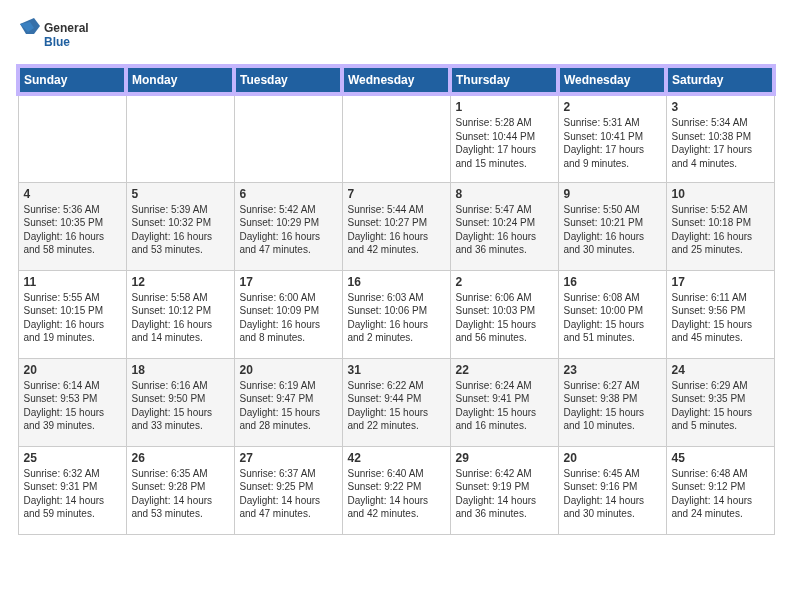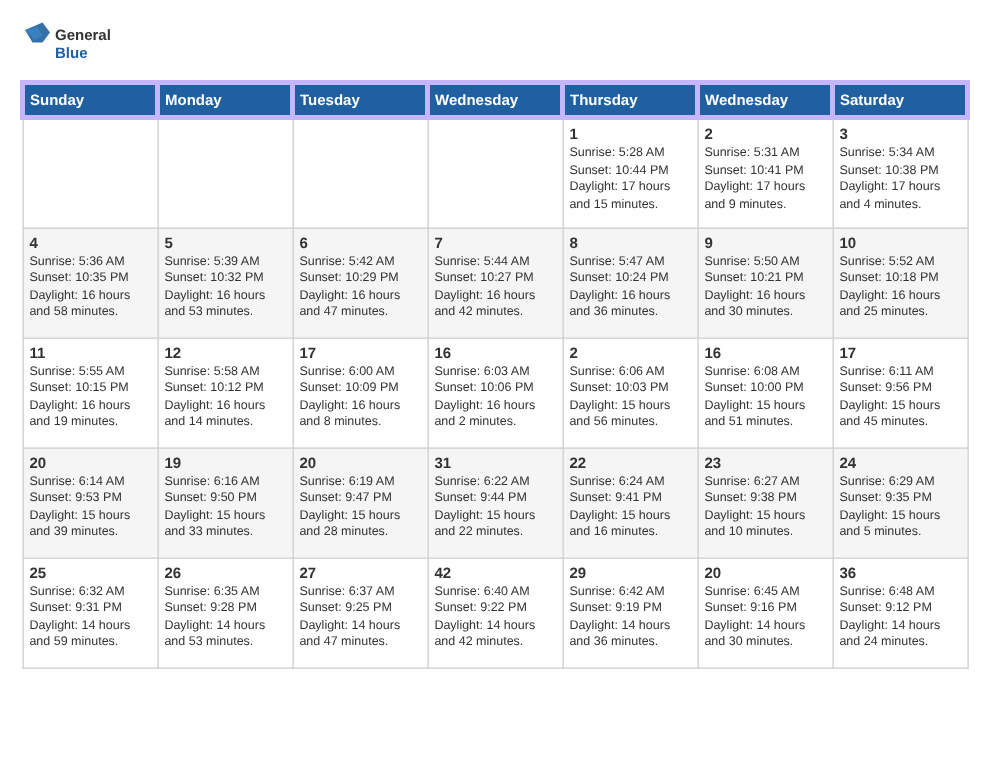--- a/index.html
+++ b/index.html
@@ -180,21 +180,21 @@
           <div class="day-number">17</div>
           <div class="day-info">Sunrise: 6:11 AM<br>Sunset: 9:56 PM<br>Daylight: 15 hours<br>and 45 minutes.</div>
         </td>
       </tr>
       <tr>
         <td>
           <div class="day-number">20</div>
           <div class="day-info">Sunrise: 6:14 AM<br>Sunset: 9:53 PM<br>Daylight: 15 hours<br>and 39 minutes.</div>
         </td>
         <td>
-          <div class="day-number">19</div>
+          <div class="day-number">18</div>
           <div class="day-info">Sunrise: 6:16 AM<br>Sunset: 9:50 PM<br>Daylight: 15 hours<br>and 33 minutes.</div>
         </td>
         <td>
           <div class="day-number">20</div>
           <div class="day-info">Sunrise: 6:19 AM<br>Sunset: 9:47 PM<br>Daylight: 15 hours<br>and 28 minutes.</div>
         </td>
         <td>
           <div class="day-number">31</div>
           <div class="day-info">Sunrise: 6:22 AM<br>Sunset: 9:44 PM<br>Daylight: 15 hours<br>and 22 minutes.</div>
         </td>
@@ -230,18 +230,18 @@
         </td>
         <td>
           <div class="day-number">29</div>
           <div class="day-info">Sunrise: 6:42 AM<br>Sunset: 9:19 PM<br>Daylight: 14 hours<br>and 36 minutes.</div>
         </td>
         <td>
           <div class="day-number">20</div>
           <div class="day-info">Sunrise: 6:45 AM<br>Sunset: 9:16 PM<br>Daylight: 14 hours<br>and 30 minutes.</div>
         </td>
         <td>
-          <div class="day-number">36</div>
+          <div class="day-number">45</div>
           <div class="day-info">Sunrise: 6:48 AM<br>Sunset: 9:12 PM<br>Daylight: 14 hours<br>and 24 minutes.</div>
         </td>
       </tr>
     </tbody>
 </table>
 
 </body></html>

